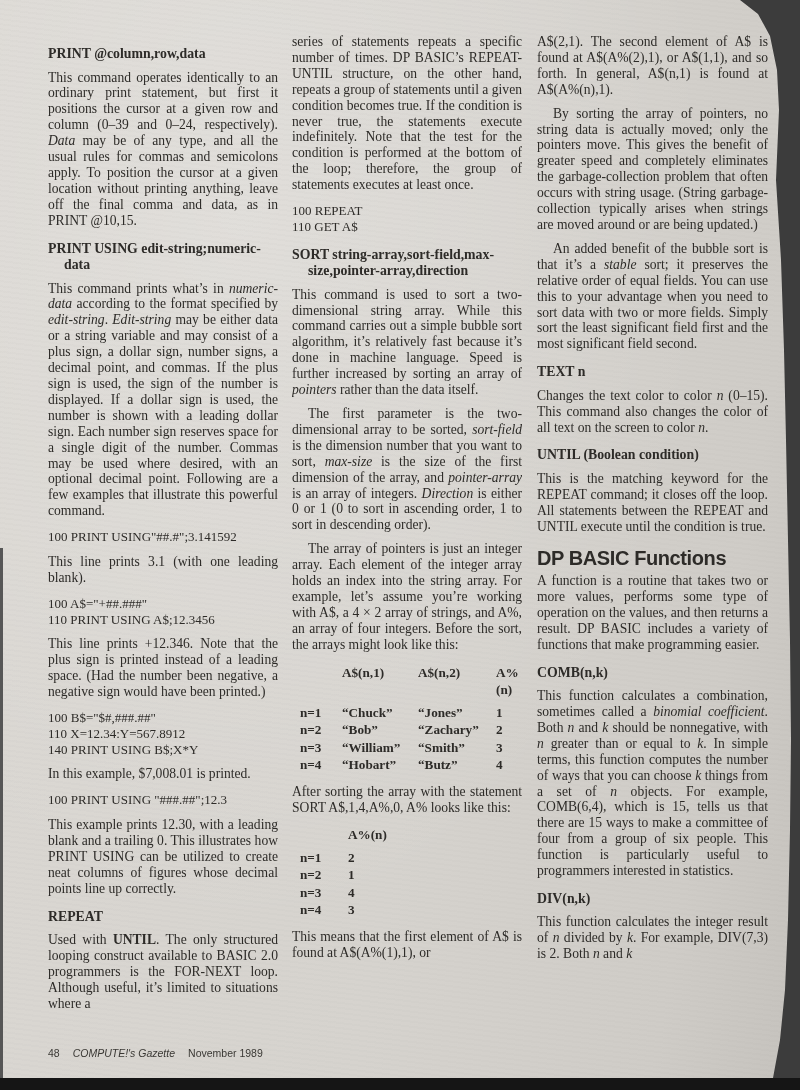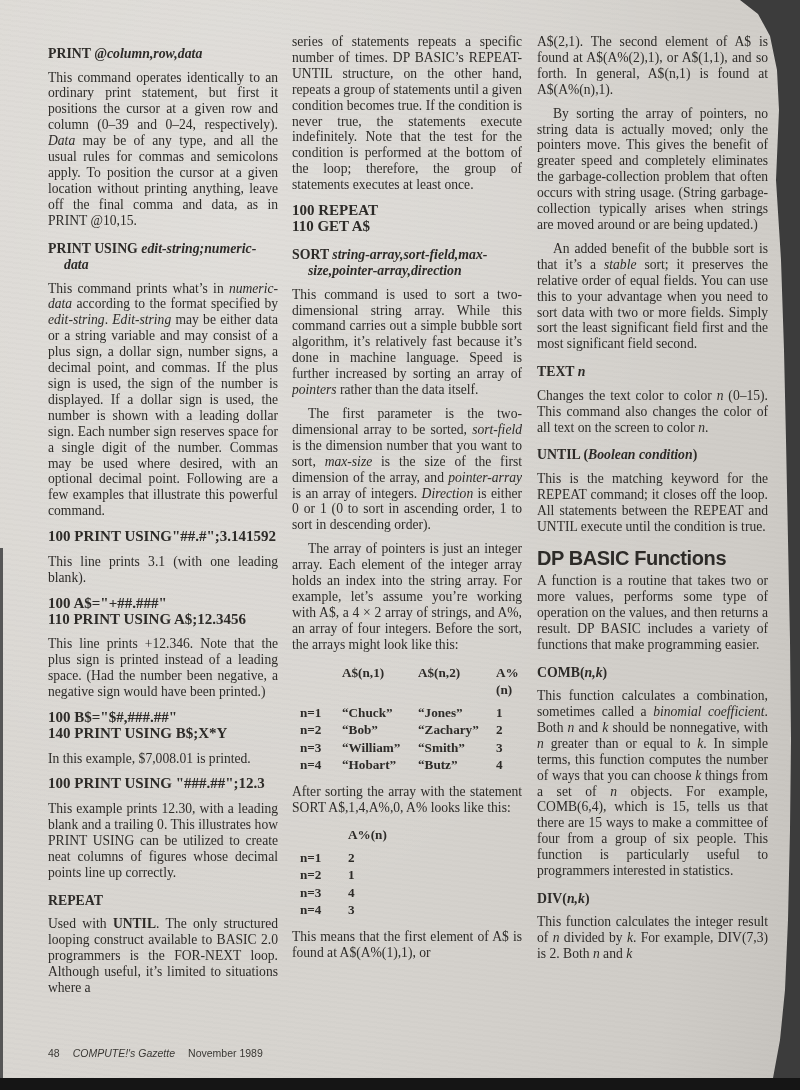--- a/index.html
+++ b/index.html
@@ -17,22 +17,22 @@
   .left-edge{position:absolute;left:0;top:548px;width:3px;height:530px;background:#565656;}
   .col{position:absolute;top:34px;width:230px;height:1036px;overflow:hidden;
        color:#2d2b28;font-size:13.6px;line-height:15.9px;text-align:justify;hyphens:auto;}
   .col1{left:48px;} .col2{left:292px;} .col3{left:537px;width:231px;}
   .para{margin:0 0 8px;}
   .para.ind{text-indent:16px;}
   .hd{font-size:13.8px;font-weight:normal;margin:12px 0 7px;padding-left:16px;
       text-indent:-16px;text-align:left;line-height:16.5px;}
   .hd.sans{font-family:"Liberation Sans", sans-serif;font-size:20px;letter-spacing:-0.4px;
            margin:15px 0 7px;padding-left:0;text-indent:0;}
-  .b{font-weight:bold;} .i{font-style:italic;} .bi{font-weight:bold;font-style:italic;}
-  .code{font-weight:bold;font-size:15px;line-height:15.8px;margin:10px 0 9px;text-align:left;}
+  .b{font-weight:bold;} .i{font-style:italic;} .bi{font-weight:bold;}
+  .code{font-weight:normal;font-size:13px;line-height:15.8px;margin:10px 0 9px;text-align:left;}
   .tbl{display:grid;font-weight:bold;font-size:13.2px;line-height:17.5px;
        margin:11px 0 10px 8px;text-align:left;}
   .tbl .th{margin-bottom:5px;}
   .tbl .a-c{text-align:left;}
   .footer{position:absolute;left:48px;top:1047px;width:240px;
           font-family:"Liberation Sans", sans-serif;font-size:10.5px;color:#3a3834;
           display:flex;gap:13px;align-items:baseline;}
   .footer .mag{font-style:italic;}
 </style>
 </head>
@@ -49,20 +49,21 @@
           <div>100 PRINT USING"##.#";3.141592</div>
         </div>
         <p class="para"><span>This line prints 3.1 (with one leading blank).</span></p>
         <div class="code">
           <div>100 A$="+##.###"</div>
           <div>110 PRINT USING A$;12.3456</div>
         </div>
         <p class="para"><span>This line prints +12.346. Note that the plus sign is printed instead of a leading space. (Had the number been negative, a negative sign would have been printed.)</span></p>
         <div class="code">
           <div>100 B$="$#,###.##"</div>
+          <div>110 X=12.34:Y=567.8912</div>
           <div>140 PRINT USING B$;X*Y</div>
         </div>
         <p class="para"><span>In this example, $7,008.01 is printed.</span></p>
         <div class="code">
           <div>100 PRINT USING "###.##";12.3</div>
         </div>
         <p class="para"><span>This example prints 12.30, with a leading blank and a trailing 0. This illustrates how PRINT USING can be utilized to create neat columns of figures whose decimal points line up correctly.</span></p>
         <h3 class="hd"><span class="b">REPEAT</span></h3>
         <p class="para"><span>Used with </span><span class="b">UNTIL</span><span>. The only structured looping construct available to BASIC 2.0 programmers is the FOR-NEXT loop. Although useful, it’s limited to situations where a</span></p>
       </div>

